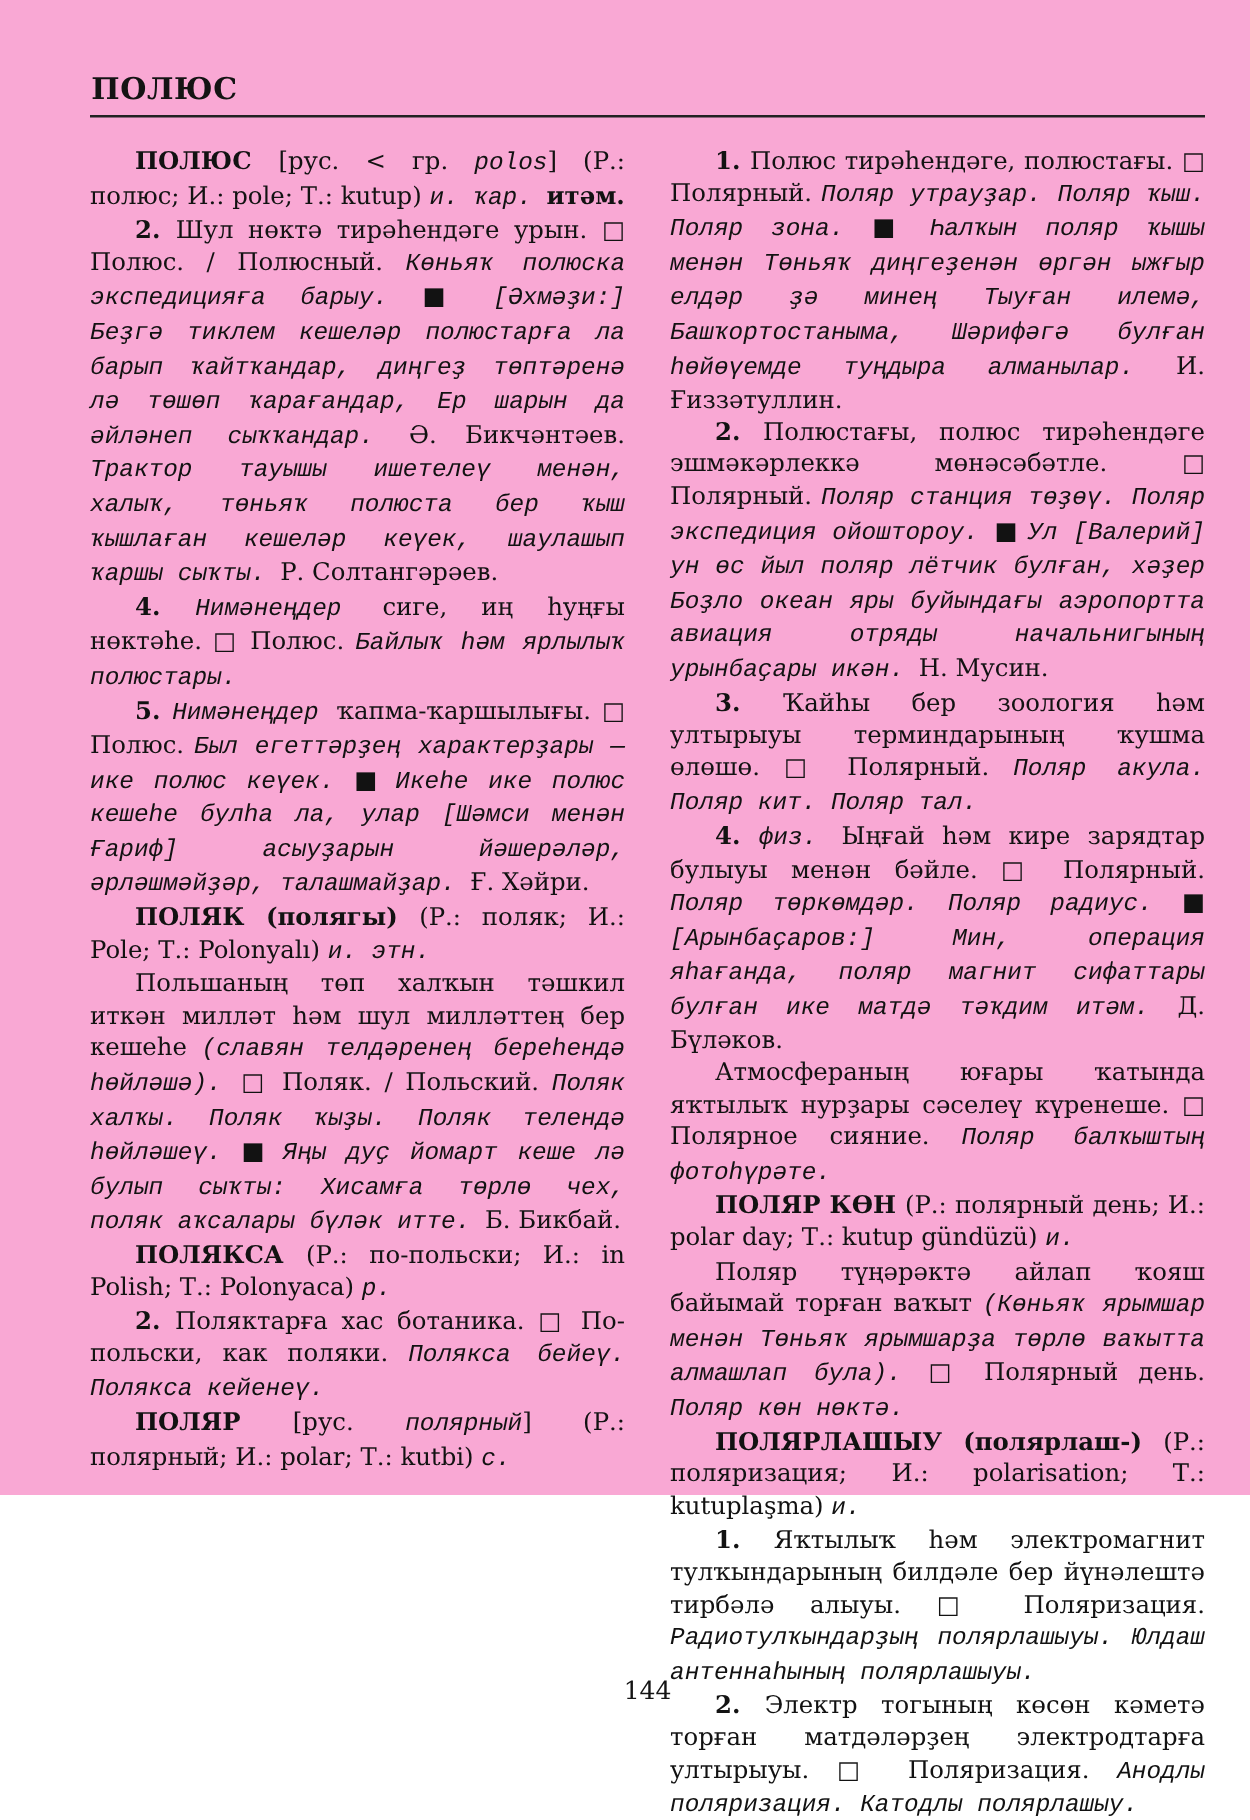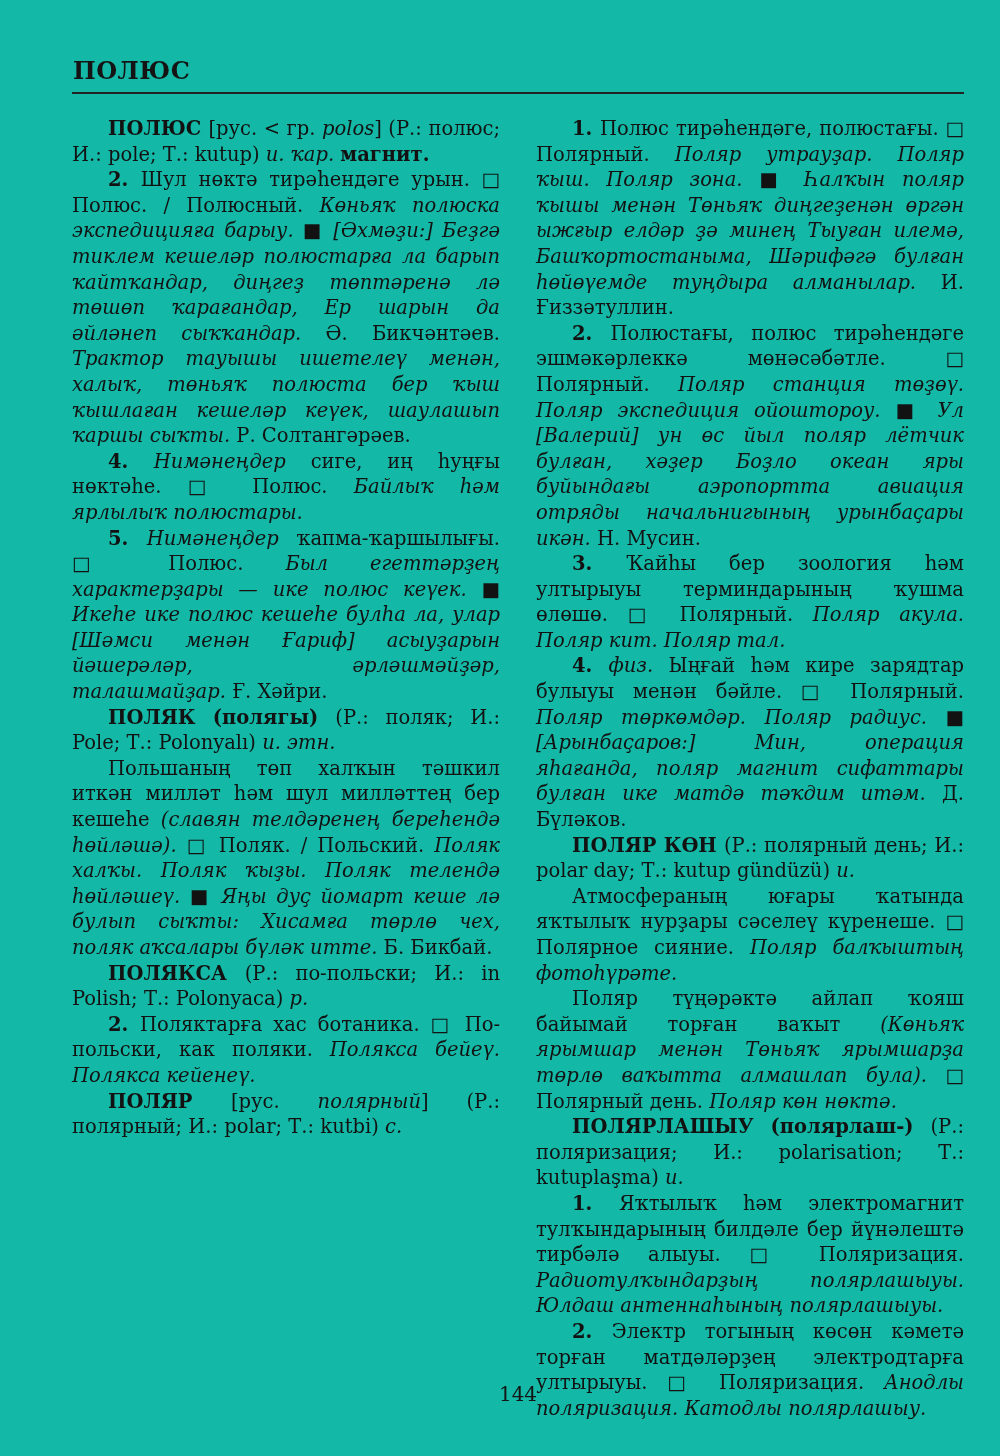--- a/index.html
+++ b/index.html
@@ -3,22 +3,22 @@
 <meta charset="utf-8">
 <style>
   html, body {
     margin: 0; padding: 0;
     width: 1000px; height: 1456px;
     background: #ffffff;
     overflow: hidden;
   }
   .page {
     position: relative;
-    width: 1000px; height: 1456px;
-    background: #14b8a6;
+    width: 1000px; height: 1196px;
+    background: #f9a8d4;
     color: #121212;
     font-family: "DejaVu Serif", "Liberation Serif", serif;
   }
   .running-head {
     position: absolute;
     left: 73px; top: 56px;
     font-size: 24px;
     font-weight: bold;
     letter-spacing: 0.5px;
     color: #141414;
@@ -42,55 +42,55 @@
     line-height: 25.6px;
     text-align: justify;
     overflow-wrap: break-word;
   }
   p.par {
     margin: 0;
     text-indent: 36px;
   }
   .run-r { font-style: normal; font-weight: normal; }
   .run-b { font-weight: bold; font-style: normal; }
-  .run-i { font-style: italic; font-weight: normal; }
+  .run-i { font-style: italic; font-weight: normal; font-family: Liberation Mono, monospace; }
   .page-number {
     position: absolute;
-    left: 72px; top: 1382px;
+    left: 72px; top: 1340px;
     width: 892px;
     text-align: center;
     font-size: 20px;
     color: #141414;
   }
 </style>
 </head>
 <body>
 
 <div class="page">
   <div class="running-head">ПОЛЮС</div>
   <div class="header-rule"></div>
   <div class="columns">
     <div class="col">
-        <p class="par"><span class="run-b">ПОЛЮС </span><span class="run-r">[рус. &lt; гр. </span><span class="run-i">polos</span><span class="run-r">] (Р.: полюс; И.: pole; Т.: kutup) </span><span class="run-i">и. ҡар. </span><span class="run-b">магнит.</span></p>
+        <p class="par"><span class="run-b">ПОЛЮС </span><span class="run-r">[рус. &lt; гр. </span><span class="run-i">polos</span><span class="run-r">] (Р.: полюс; И.: pole; Т.: kutup) </span><span class="run-i">и. ҡар. </span><span class="run-b">итәм.</span></p>
         <p class="par"><span class="run-b">2. </span><span class="run-r">Шул нөктә тирәһендәге урын. □ Полюс. / Полюсный. </span><span class="run-i">Көньяҡ полюска экспедицияға барыу. </span><span class="run-r">■ </span><span class="run-i">[Әхмәҙи:] Беҙгә тиклем кешеләр полюстарға ла барып ҡайтҡандар, диңгеҙ төптәренә лә төшөп ҡарағандар, Ер шарын да әйләнеп сыҡҡандар. </span><span class="run-r">Ә. Бикчәнтәев. </span><span class="run-i">Трактор тауышы ишетелеү менән, халыҡ, төньяҡ полюста бер ҡыш ҡышлаған кешеләр кеүек, шаулашып ҡаршы сыҡты. </span><span class="run-r">Р. Солтангәрәев.</span></p>
         <p class="par"><span class="run-b">4. </span><span class="run-i">Нимәнеңдер </span><span class="run-r">сиге, иң һуңғы нөктәһе. □ Полюс. </span><span class="run-i">Байлыҡ һәм ярлылыҡ полюстары.</span></p>
         <p class="par"><span class="run-b">5. </span><span class="run-i">Нимәнеңдер </span><span class="run-r">ҡапма-ҡаршылығы. □ Полюс. </span><span class="run-i">Был егеттәрҙең характерҙары — ике полюс кеүек. </span><span class="run-r">■ </span><span class="run-i">Икеһе ике полюс кешеһе булһа ла, улар [Шәмси менән Ғариф] асыуҙарын йәшерәләр, әрләшмәйҙәр, талашмайҙар. </span><span class="run-r">Ғ. Хәйри.</span></p>
         <p class="par"><span class="run-b">ПОЛЯК (полягы) </span><span class="run-r">(Р.: поляк; И.: Pole; Т.: Polonyalı) </span><span class="run-i">и. этн.</span></p>
         <p class="par"><span class="run-r">Польшаның төп халҡын тәшкил иткән милләт һәм шул милләттең бер кешеһе </span><span class="run-i">(славян телдәренең береһендә һөйләшә). </span><span class="run-r">□ Поляк. / Польский. </span><span class="run-i">Поляк халҡы. Поляк ҡыҙы. Поляк телендә һөйләшеү. </span><span class="run-r">■ </span><span class="run-i">Яңы дуҫ йомарт кеше лә булып сыҡты: Хисамға төрлө чех, поляк аҡсалары бүләк итте. </span><span class="run-r">Б. Бикбай.</span></p>
         <p class="par"><span class="run-b">ПОЛЯКСА </span><span class="run-r">(Р.: по-польски; И.: in Polish; Т.: Polonyaca) </span><span class="run-i">р.</span></p>
         <p class="par"><span class="run-b">2. </span><span class="run-r">Поляктарға хас ботаника. □ По-польски, как поляки. </span><span class="run-i">Полякса бейеү. Полякса кейенеү.</span></p>
         <p class="par"><span class="run-b">ПОЛЯР </span><span class="run-r">[рус. </span><span class="run-i">полярный</span><span class="run-r">] (Р.: полярный; И.: polar; Т.: kutbi) </span><span class="run-i">с.</span></p>
       </div>
     <div class="col">
         <p class="par"><span class="run-b">1. </span><span class="run-r">Полюс тирәһендәге, полюстағы. □ Полярный. </span><span class="run-i">Поляр утрауҙар. Поляр ҡыш. Поляр зона. </span><span class="run-r">■ </span><span class="run-i">Һалҡын поляр ҡышы менән Төньяҡ диңгеҙенән өргән ыжғыр елдәр ҙә минең Тыуған илемә, Башҡортостаныма, Шәрифәгә булған һөйөүемде туңдыра алманылар. </span><span class="run-r">И. Ғиззәтуллин.</span></p>
         <p class="par"><span class="run-b">2. </span><span class="run-r">Полюстағы, полюс тирәһендәге эшмәкәрлеккә мөнәсәбәтле. □ Полярный. </span><span class="run-i">Поляр станция төҙөү. Поляр экспедиция ойоштороу. </span><span class="run-r">■ </span><span class="run-i">Ул [Валерий] ун өс йыл поляр лётчик булған, хәҙер Боҙло океан яры буйындағы аэропортта авиация отряды начальнигының урынбаҫары икән. </span><span class="run-r">Н. Мусин.</span></p>
         <p class="par"><span class="run-b">3. </span><span class="run-r">Ҡайһы бер зоология һәм ултырыуы терминдарының ҡушма өлөшө. □ Полярный. </span><span class="run-i">Поляр акула. Поляр кит. Поляр тал.</span></p>
         <p class="par"><span class="run-b">4. </span><span class="run-i">физ. </span><span class="run-r">Ыңғай һәм кире зарядтар булыуы менән бәйле. □ Полярный. </span><span class="run-i">Поляр төркөмдәр. Поляр радиус. </span><span class="run-r">■ </span><span class="run-i">[Арынбаҫаров:] Мин, операция яһағанда, поляр магнит сифаттары булған ике матдә тәҡдим итәм. </span><span class="run-r">Д. Бүләков.</span></p>
+        <p class="par"><span class="run-r">Атмосфераның юғары ҡатында яҡтылыҡ нурҙары сәселеү күренеше. □ Полярное сияние. </span><span class="run-i">Поляр балҡыштың фотоһүрәте.</span></p>
         <p class="par"><span class="run-b">ПОЛЯР КӨН </span><span class="run-r">(Р.: полярный день; И.: polar day; Т.: kutup gündüzü) </span><span class="run-i">и.</span></p>
-        <p class="par"><span class="run-r">Атмосфераның юғары ҡатында яҡтылыҡ нурҙары сәселеү күренеше. □ Полярное сияние. </span><span class="run-i">Поляр балҡыштың фотоһүрәте.</span></p>
         <p class="par"><span class="run-r">Поляр түңәрәктә айлап ҡояш байымай торған ваҡыт </span><span class="run-i">(Көньяҡ ярымшар менән Төньяҡ ярымшарҙа төрлө ваҡытта алмашлап була). </span><span class="run-r">□ Полярный день. </span><span class="run-i">Поляр көн нөктә.</span></p>
         <p class="par"><span class="run-b">ПОЛЯРЛАШЫУ (полярлаш-) </span><span class="run-r">(Р.: поляризация; И.: polarisation; Т.: kutuplaşma) </span><span class="run-i">и.</span></p>
         <p class="par"><span class="run-b">1. </span><span class="run-r">Яҡтылыҡ һәм электромагнит тулҡындарының билдәле бер йүнәлештә тирбәлә алыуы. □ Поляризация. </span><span class="run-i">Радиотулҡындарҙың полярлашыуы. Юлдаш антеннаһының полярлашыуы.</span></p>
         <p class="par"><span class="run-b">2. </span><span class="run-r">Электр тогының көсөн кәметә торған матдәләрҙең электродтарға ултырыуы. □ Поляризация. </span><span class="run-i">Анодлы поляризация. Катодлы полярлашыу.</span></p>
       </div>
   </div>
   <div class="page-number">144</div>
 </div>
 
 </body></html>

